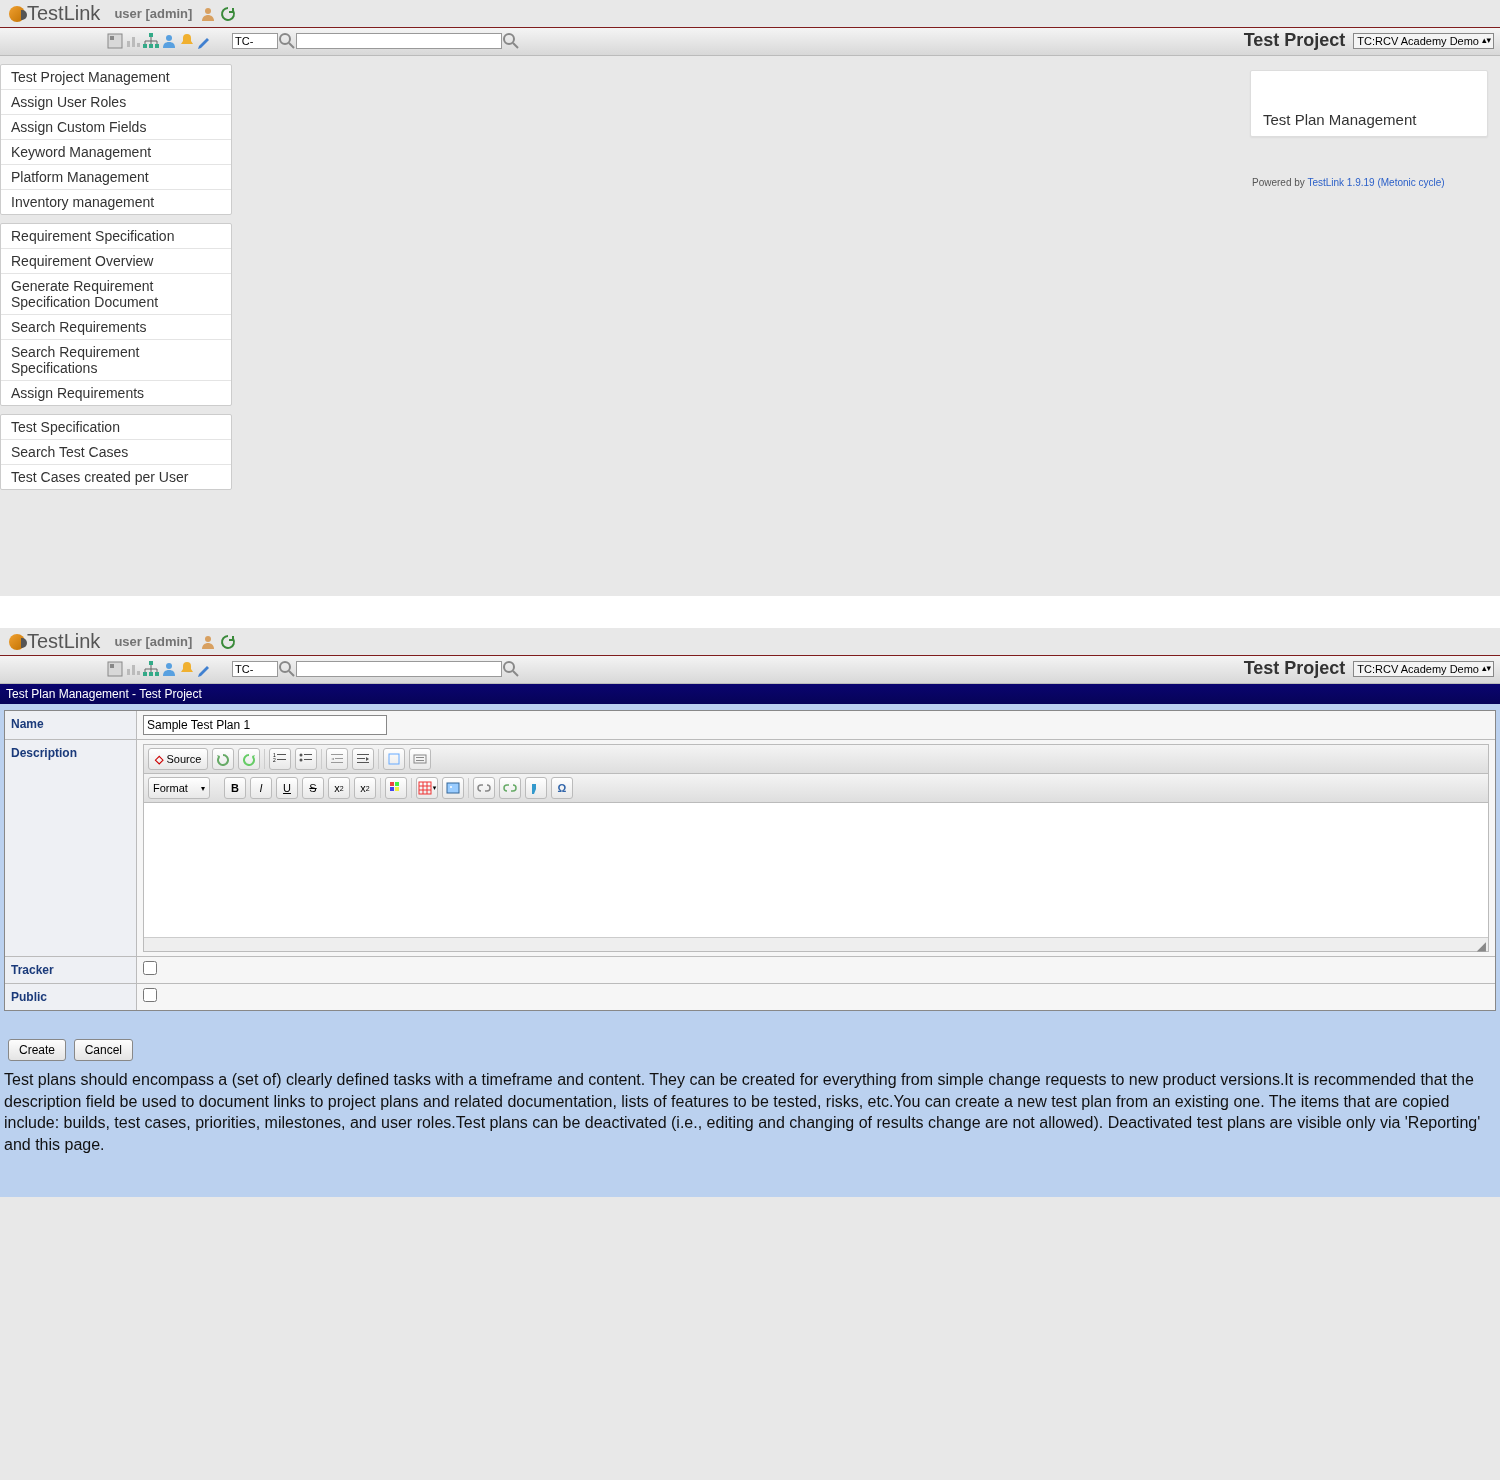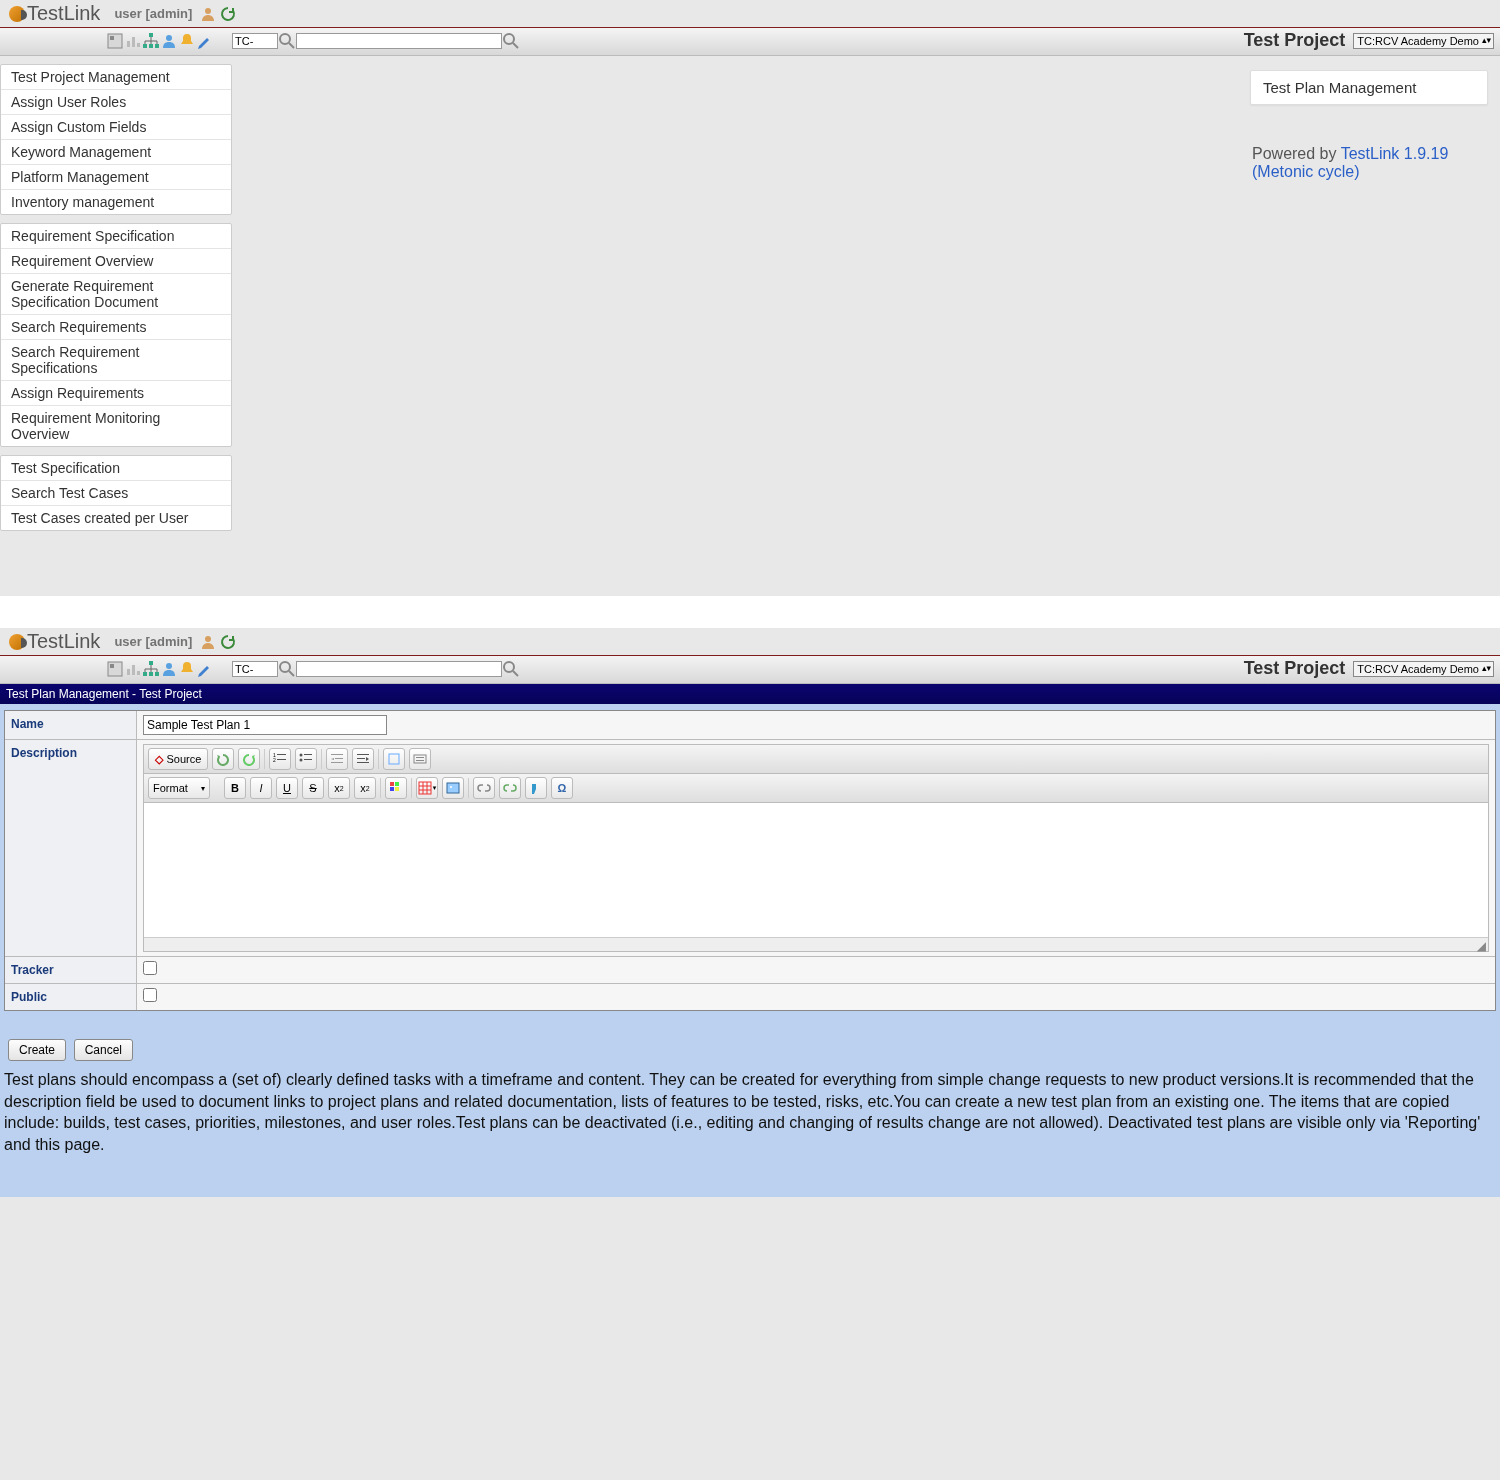--- a/index.html
+++ b/index.html
@@ -42,22 +42,22 @@
 
 
 .main-cols{ display:flex; align-items:flex-start; background:#e8e8e8; min-height:540px; }
 .sidebar{ width:232px; padding:0; }
 .nav-group{ margin-top:8px; border:1px solid #ccc; border-radius:2px; background:#fff; }
 .nav-group .nav-item{ padding:4px 10px; font-size:14px; color:#333; border-bottom:1px solid #e4e4e4; cursor:pointer; }
 .nav-group .nav-item:last-child{ border-bottom:none; }
 
 .right-panel{ margin-left:auto; width:250px; padding:14px 12px 0 0; }
 .panel-box{ background:#fff; border:1px solid #ddd; border-radius:2px; padding:8px 12px; box-shadow:0 1px 2px rgba(0,0,0,0.06); }
-.panel-box h3{ font-size:15px; font-weight:normal; color:#333; }
-.powered{ font-size:16px; color:#555; margin-top:40px; padding-left:2px; }
+.panel-box h3{ font-size:15px; font-weight:normal; color:#333;margin-top:32px; }
+.powered{ font-size:10px; color:#555; margin-top:40px; padding-left:2px; }
 .powered a{ color:#2a5fc8; text-decoration:none; }
 
 .gap{ height:32px; background:#fff; }
 
 
 .section2{ background:#e8e8e8; }
 
 
 .breadcrumb-bar{ background:#0a046f; background:linear-gradient(#0a046f,#060358); color:#fff; font-size:12px; padding:3px 6px; }
 
@@ -183,21 +183,20 @@
       <div class="nav-item">Platform Management</div>
       <div class="nav-item">Inventory management</div>
     </div>
     <div class="nav-group">
       <div class="nav-item">Requirement Specification</div>
       <div class="nav-item">Requirement Overview</div>
       <div class="nav-item">Generate Requirement Specification Document</div>
       <div class="nav-item">Search Requirements</div>
       <div class="nav-item">Search Requirement Specifications</div>
       <div class="nav-item">Assign Requirements</div>
-      <div class="nav-item">Requirement Monitoring Overview</div>
     </div>
     <div class="nav-group">
       <div class="nav-item">Test Specification</div>
       <div class="nav-item">Search Test Cases</div>
       <div class="nav-item">Test Cases created per User</div>
     </div>
   </div>
 
   <div class="right-panel">
     <div class="panel-box">

